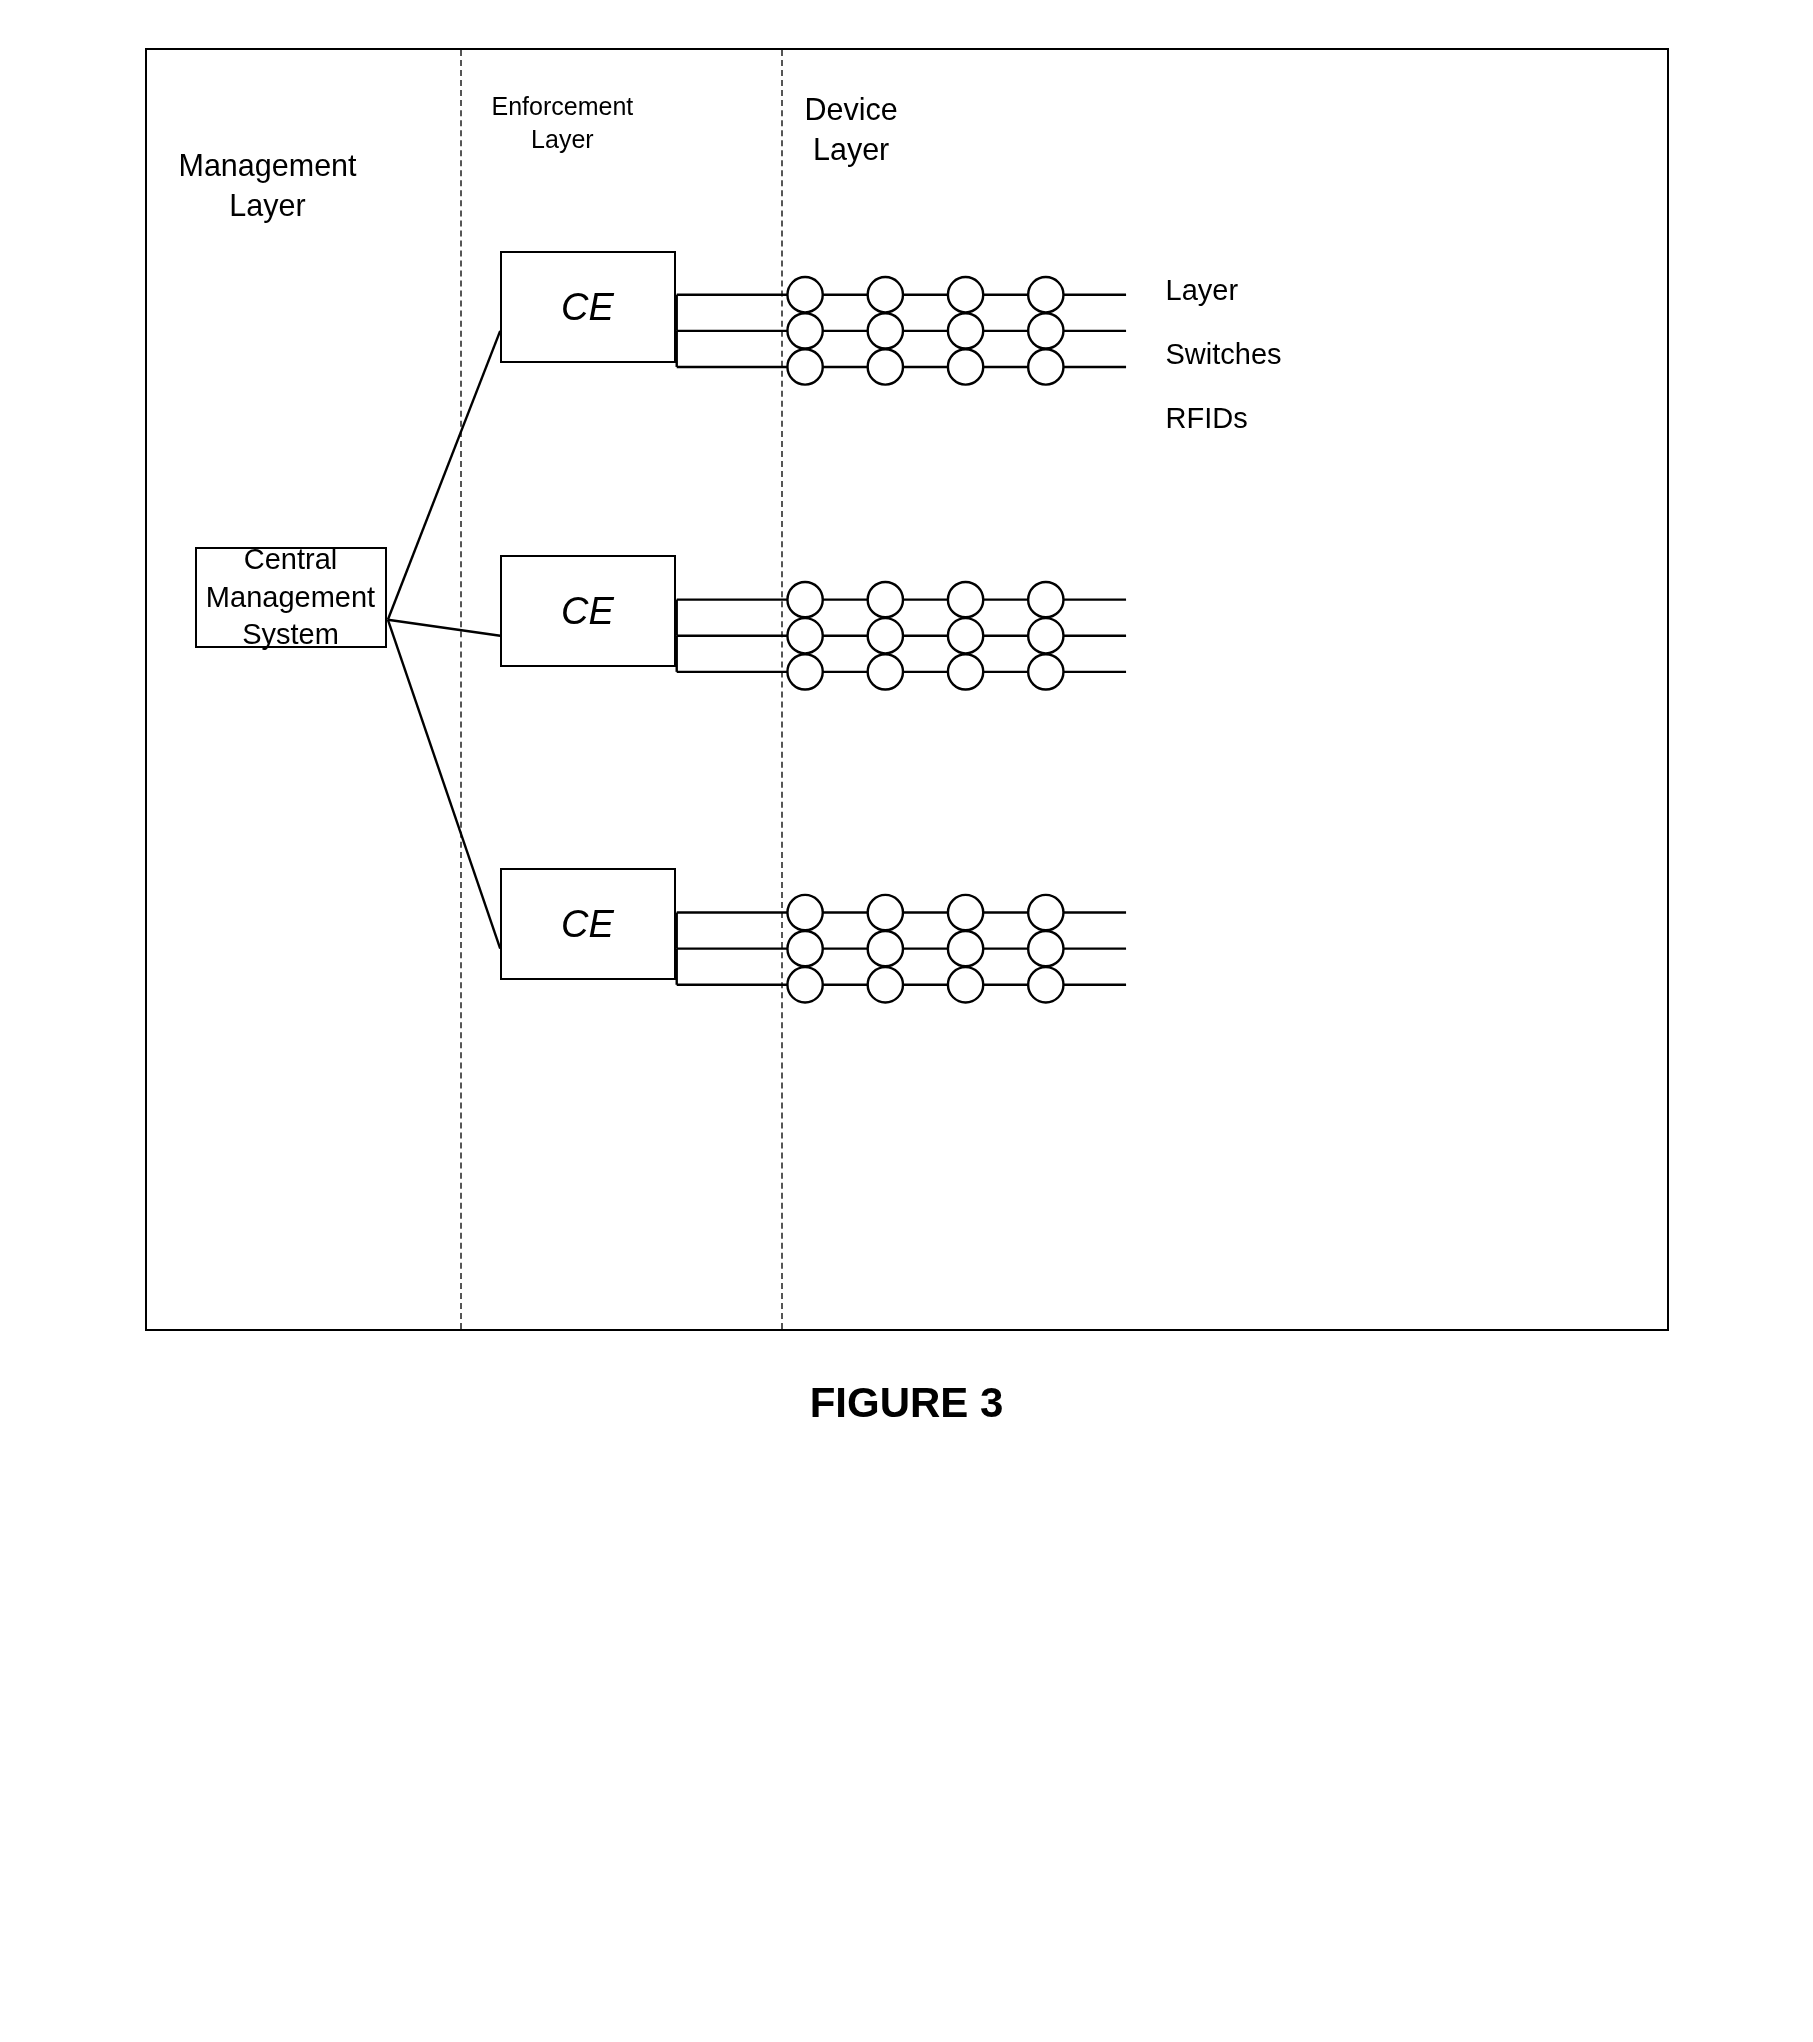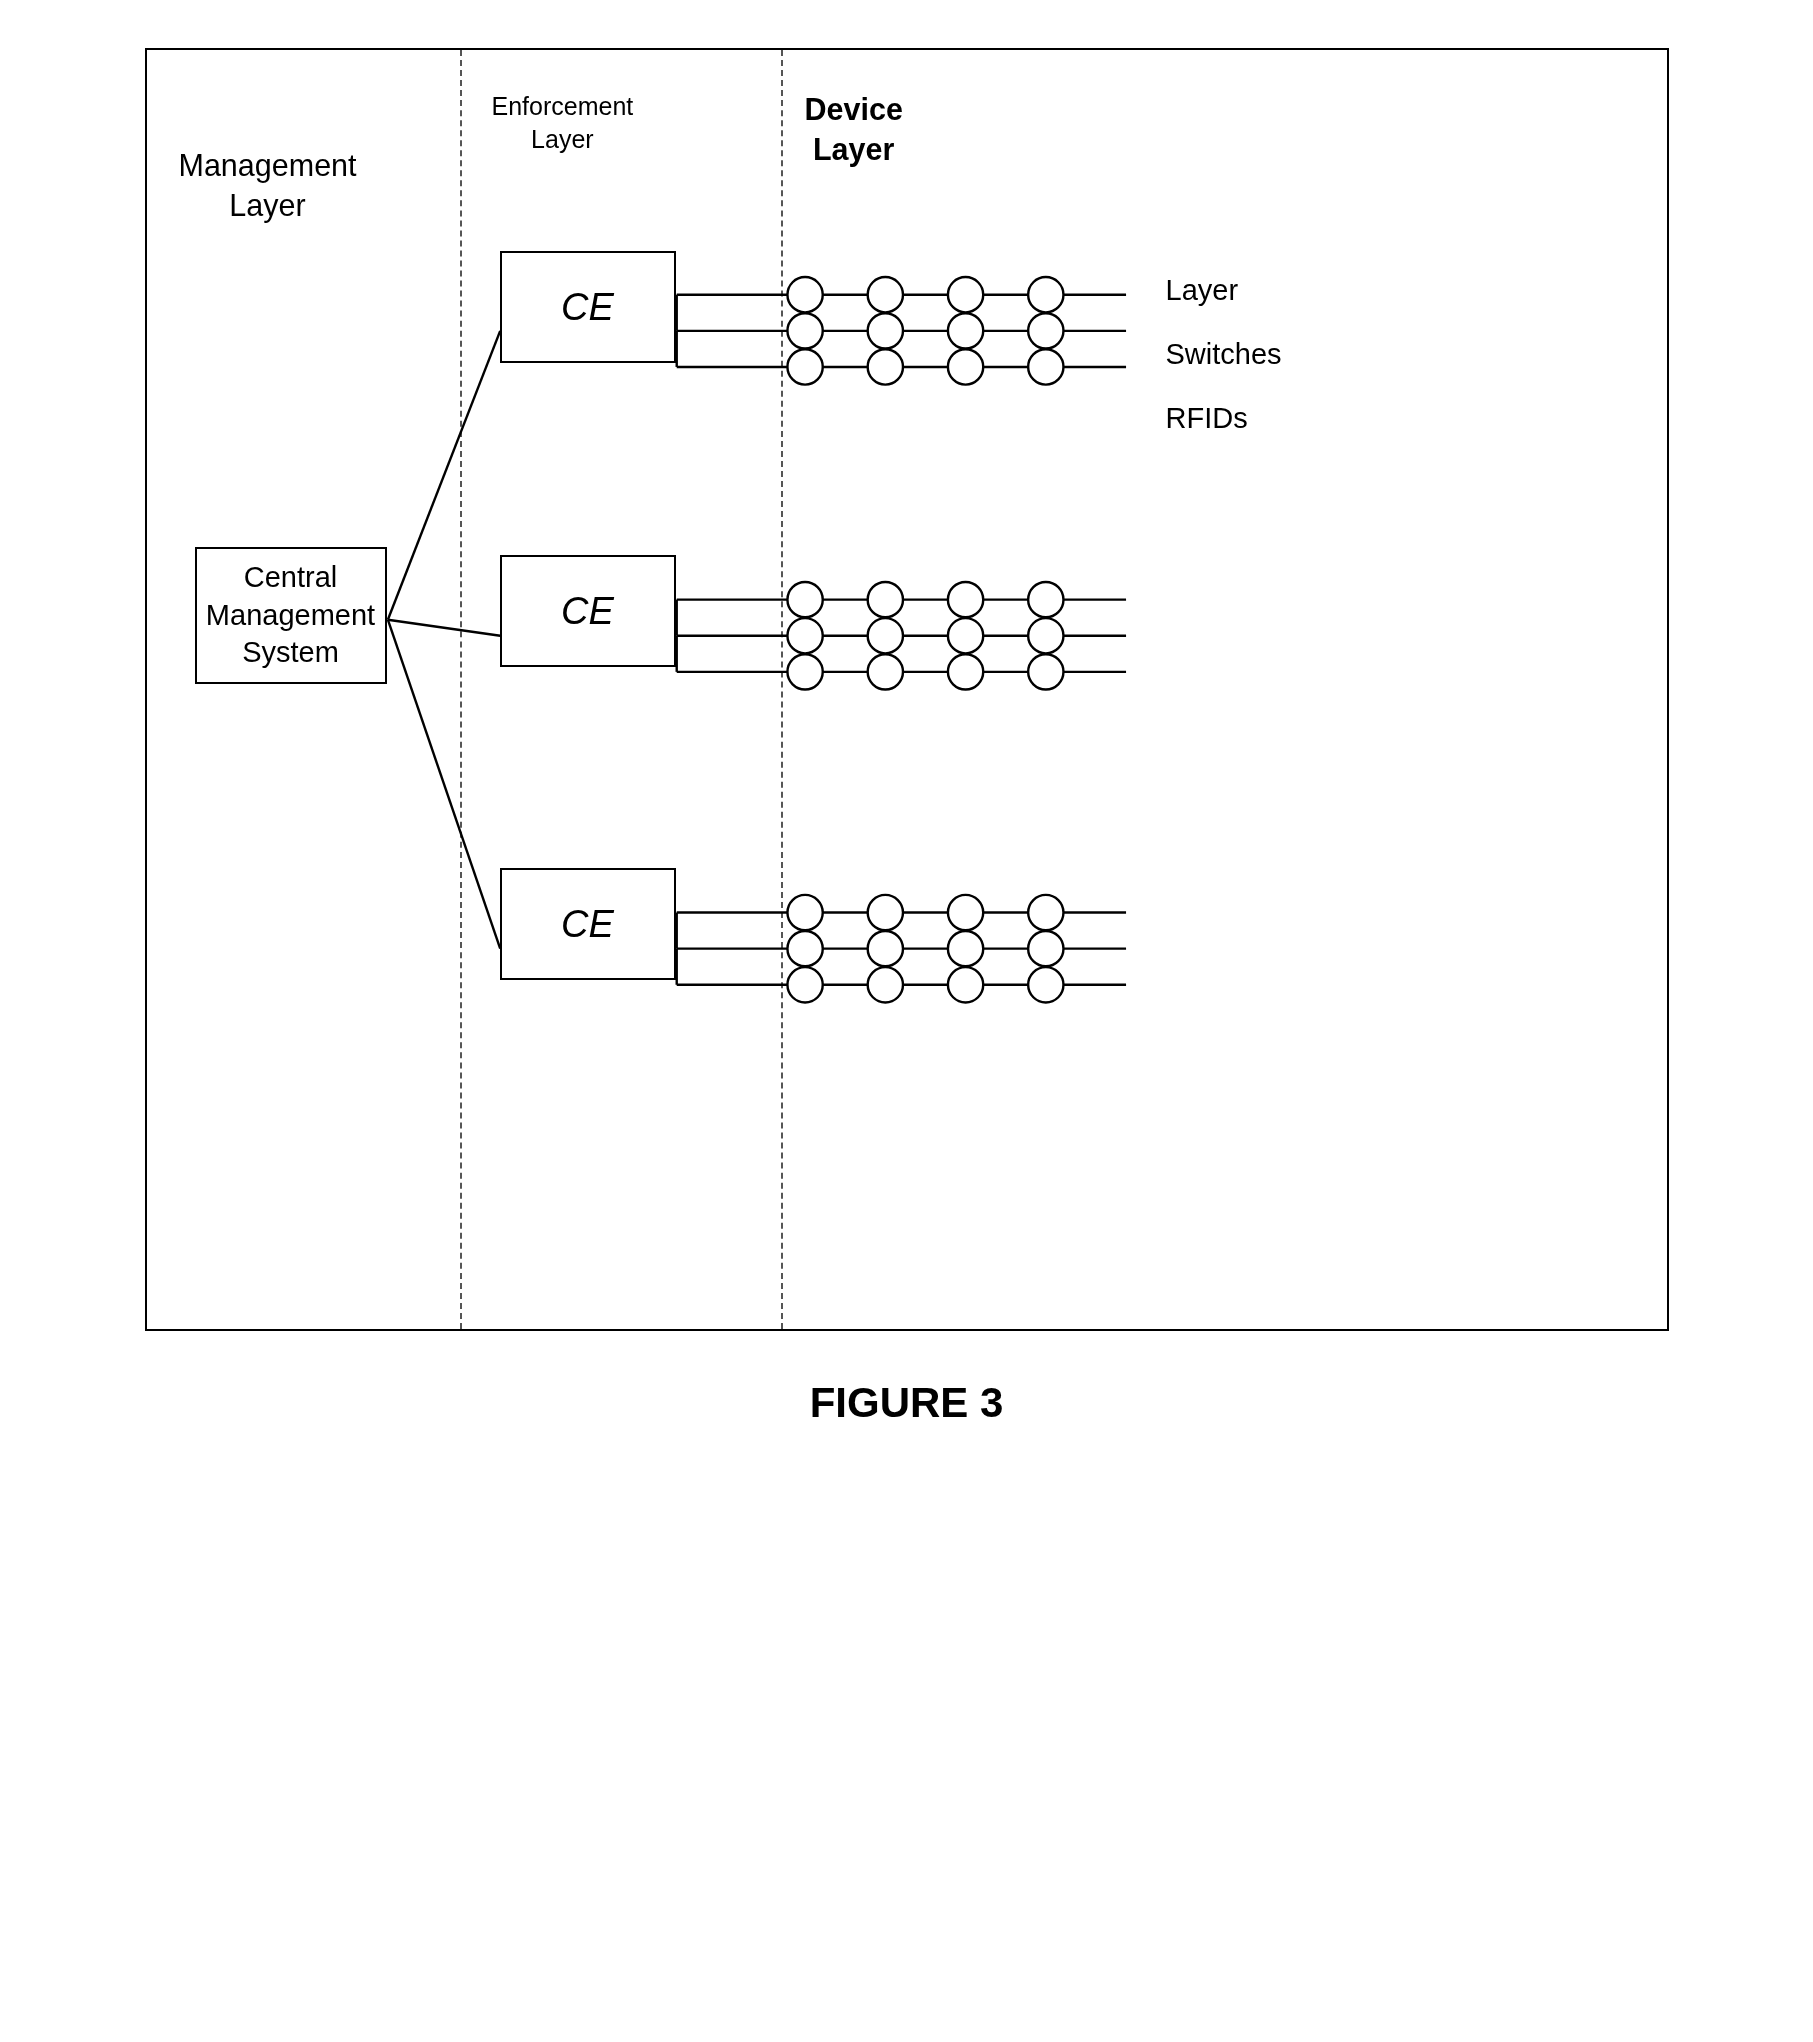--- a/index.html
+++ b/index.html
@@ -50,21 +50,21 @@
       font-weight: normal;
       text-align: center;
       line-height: 1.3;
     }
 
     .layer-label-device {
       position: absolute;
       top: 40px;
       left: 658px;
       font-size: 30.5px;
-      font-weight: bold;
+      font-weight: normal;
       text-align: center;
       line-height: 1.3;
     }
 
     
     .dashed-line-1 {
       position: absolute;
       top: 0;
       bottom: 0;
       left: 313px;
@@ -78,21 +78,21 @@
       left: 634px;
       border-left: 2.4px dashed #555;
     }
 
     
     .cms-box {
       position: absolute;
       top: 497px;
       left: 48px;
       width: 192px;
-      height: 137px;
+      height: 101px;
       border: 2.4px solid #000;
       display: flex;
       align-items: center;
       justify-content: center;
       text-align: center;
       font-size: 29px;
       line-height: 1.3;
     }
 
     

